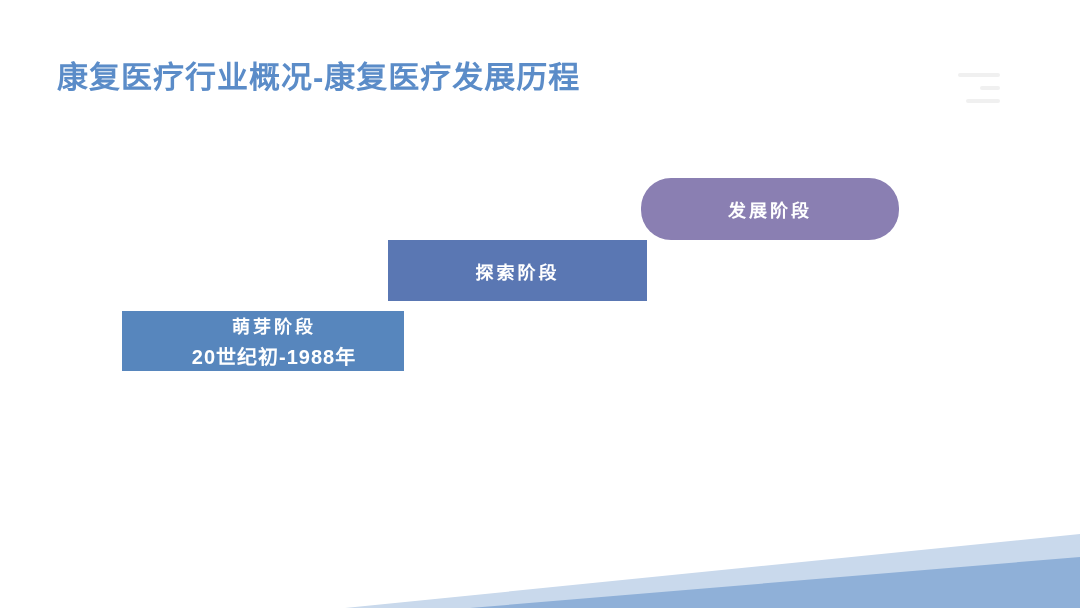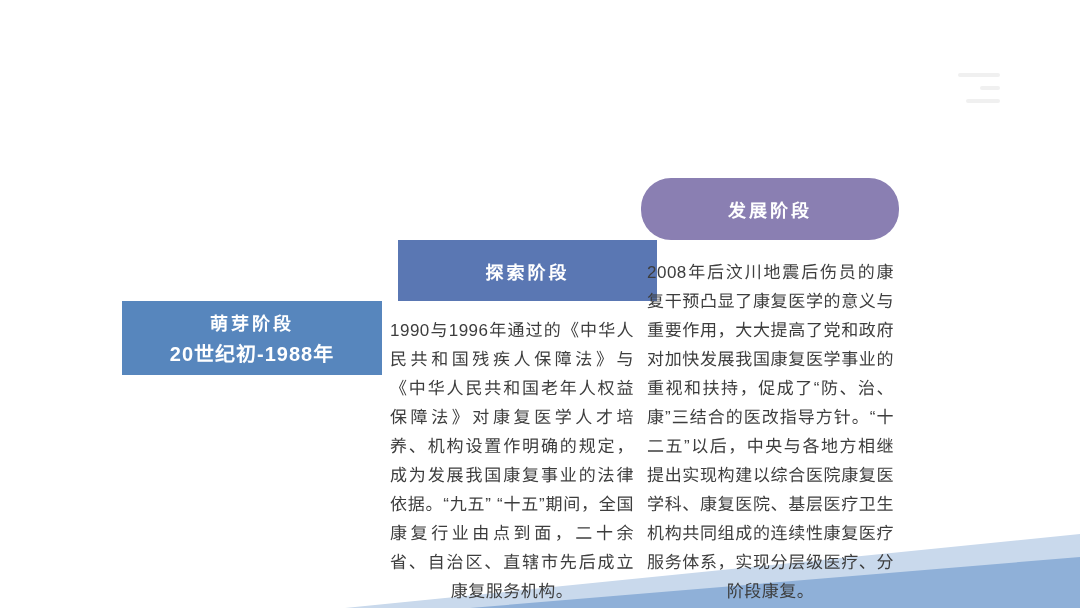--- a/index.html
+++ b/index.html
@@ -25,22 +25,22 @@
   .corner-lines .ln{height:4px;border-radius:2px;background:#F0F0F0;}
   .corner-lines .ln.l1{width:42px;}
   .corner-lines .ln.l2{width:20px;}
   .corner-lines .ln.l3{width:34px;}
 
   
   .stage-header{
     position:absolute;color:#ffffff;text-align:center;font-weight:700;
     display:flex;flex-direction:column;justify-content:center;gap:3px;
   }
-  #stage1-header{left:122px;top:301px;width:260px;height:74px;background:#5786BD;}
-  #stage2-header{left:398px;top:240px;width:259px;height:61px;background:#5A77B3;}
+  #stage1-header{left:122px;top:311px;width:260px;height:60px;background:#5786BD;padding-left:22px;}
+  #stage2-header{left:388px;top:240px;width:259px;height:61px;background:#5A77B3;}
   #stage3-header{left:641px;top:178px;width:258px;height:62px;background:#8A7FB2;border-radius:30px;}
   .stage-name{font-size:18px;letter-spacing:3px;}
   .stage-period{font-size:20px;letter-spacing:1px;}
 
   
   .stage-desc{
     position:absolute;font-size:17px;line-height:29px;color:#3D3D3D;
     text-align:justify;text-align-last:center;letter-spacing:0.5px;
     font-weight:400;
   }
@@ -57,38 +57,37 @@
   .band-medium{
     background:#8FB0D8;
     clip-path:polygon(470px 608px,1080px 557px,1080px 608px);
   }
 </style>
 </head>
 <body>
 
 <div class="slide">
 
+  <div class="slide-title" style="color: rgb(91, 140, 200);">康复医疗行业概况-康复医疗发展历程</div>
 
   <div class="corner-lines">
     <div class="ln l1" style="background-color: rgb(240, 240, 240);"></div>
     <div class="ln l2" style="background-color: rgb(240, 240, 240);"></div>
     <div class="ln l3" style="background-color: rgb(240, 240, 240);"></div>
   </div>
 
   <div class="band band-light" style="background-color: rgb(201, 217, 236);"></div>
   <div class="band band-medium" style="background-color: rgb(143, 176, 216);"></div>
 
   <div class="stage-header" id="stage1-header" style="background-color: rgb(87, 134, 189);">
     <div class="stage-name">萌芽阶段</div>
     <div class="stage-period">20世纪初-1988年</div>
   </div>
 
   <div class="stage-header" id="stage2-header" style="background-color: rgb(90, 119, 179);">
     <div class="stage-name">探索阶段</div>
   </div>
-  <div class="stage-desc" id="stage2-desc">1990与1996年通过的《中华人民共和国残疾人保障法》与《中华人民共和国老年人权益保障法》对康复医学人才培养、机构设置作明确的规定，成为发展我国康复事业的法律依据。“九五” “十五”期间，全国康复行业由点到面，二十余省、自治区、直辖市先后成立康复服务机构。</div>
 
   <div class="stage-header" id="stage3-header" style="background-color: rgb(138, 127, 178);">
     <div class="stage-name">发展阶段</div>
   </div>
-  <div class="stage-desc" id="stage3-desc">2008年后汶川地震后伤员的康复干预凸显了康复医学的意义与重要作用，大大提高了党和政府对加快发展我国康复医学事业的重视和扶持，促成了“防、治、康”三结合的医改指导方针。“十二五”以后，中央与各地方相继提出实现构建以综合医院康复医学科、康复医院、基层医疗卫生机构共同组成的连续性康复医疗服务体系，实现分层级医疗、分阶段康复。</div>
 
 </div>
 
 </body></html>

